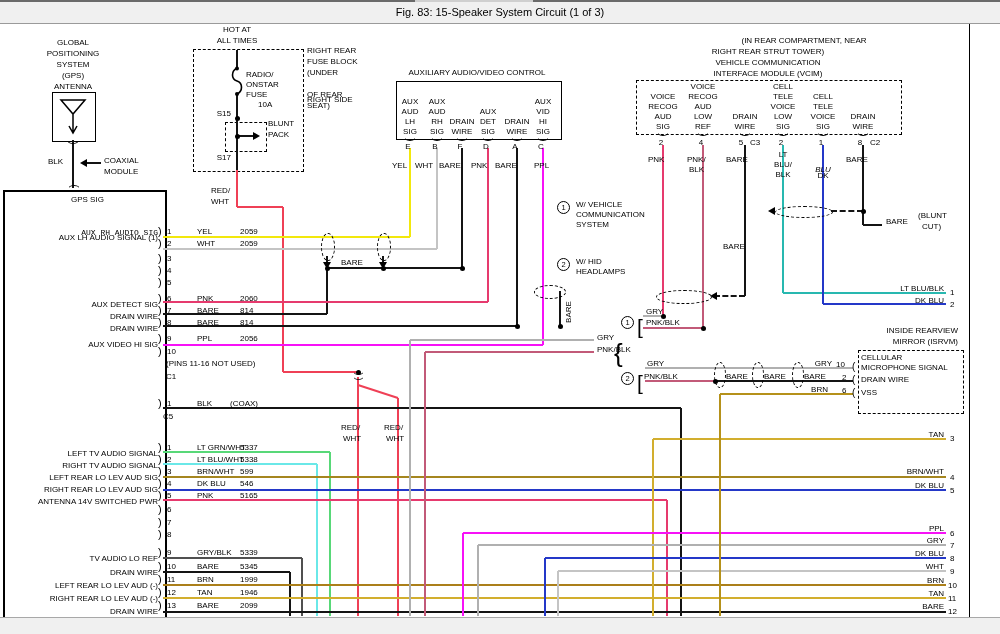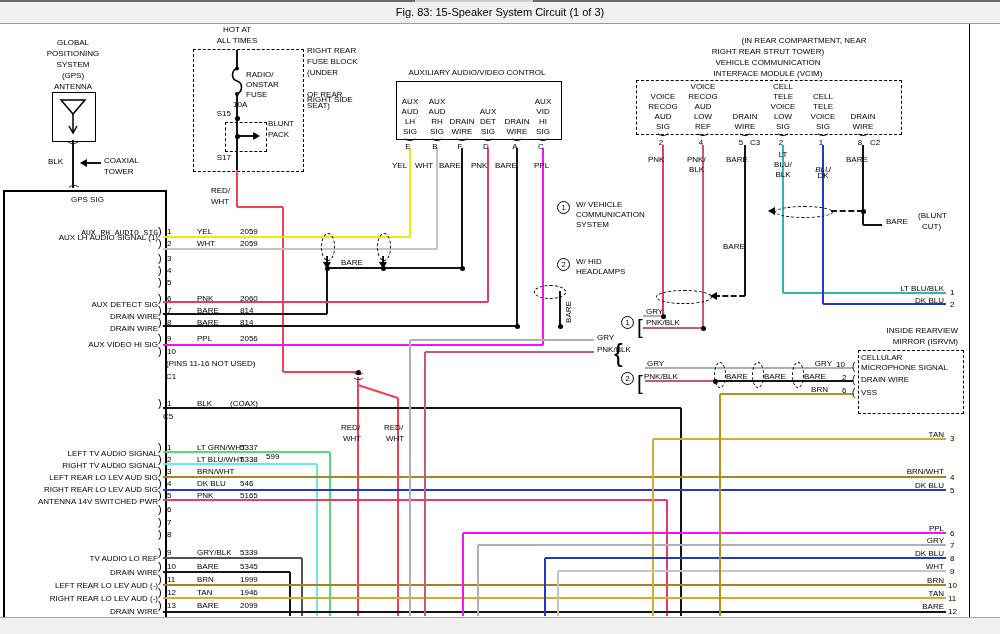--- a/index.html
+++ b/index.html
@@ -204,21 +204,21 @@
       <div class="lbl" style="left: 240px; top: 419px;">5337</div>
       <div class="lbl" style="left: auto; top: 425px; right: 842px;">LEFT TV AUDIO SIGNAL</div>
       <div class="lbl" style="left: 158px; top: 431px; font-size: 11px;">)</div>
       <div class="lbl" style="left: 167px; top: 431px;">2</div>
       <div class="lbl" style="left: 197px; top: 431px;">LT BLU/WHT</div>
       <div class="lbl" style="left: 240px; top: 431px;">5338</div>
       <div class="lbl" style="left: auto; top: 437px; right: 842px;">RIGHT TV AUDIO SIGNAL</div>
       <div class="lbl" style="left: 158px; top: 443px; font-size: 11px;">)</div>
       <div class="lbl" style="left: 167px; top: 443px;">3</div>
       <div class="lbl" style="left: 197px; top: 443px;">BRN/WHT</div>
-      <div class="lbl" style="left: 240px; top: 428px; margin-left: 26px;">599</div>
+      <div class="lbl" style="left: 240px; top: 443px;">599</div>
       <div class="lbl" style="left: auto; top: 449px; right: 842px;">LEFT REAR LO LEV AUD SIG</div>
       <div class="lbl" style="left: 158px; top: 455px; font-size: 11px;">)</div>
       <div class="lbl" style="left: 167px; top: 455px;">4</div>
       <div class="lbl" style="left: 197px; top: 455px;">DK BLU</div>
       <div class="lbl" style="left: 240px; top: 455px;">546</div>
       <div class="lbl" style="left: auto; top: 461px; right: 842px;">RIGHT REAR LO LEV AUD SIG</div>
       <div class="lbl" style="left: 158px; top: 467px; font-size: 11px;">)</div>
       <div class="lbl" style="left: 167px; top: 467px;">5</div>
       <div class="lbl" style="left: 197px; top: 467px;">PNK</div>
       <div class="lbl" style="left: 240px; top: 467px;">5165</div>
@@ -261,28 +261,28 @@
       <div class="lbl" style="left: 861px; top: 351px;">DRAIN WIRE</div>
       <div class="lbl" style="left: 852px; top: 364px; font-size: 10px;">(</div>
       <div class="lbl" style="left: 861px; top: 364px;">VSS</div>
       <div class="lbl" style="left: 73px; top: 14px; transform: translateX(-50%);">GLOBAL</div>
       <div class="lbl" style="left: 73px; top: 25px; transform: translateX(-50%);">POSITIONING</div>
       <div class="lbl" style="left: 73px; top: 36px; transform: translateX(-50%);">SYSTEM</div>
       <div class="lbl" style="left: 73px; top: 47px; transform: translateX(-50%);">(GPS)</div>
       <div class="lbl" style="left: 73px; top: 58px; transform: translateX(-50%);">ANTENNA</div>
       <div class="lbl" style="left: auto; top: 133px; right: 937px;">BLK</div>
       <div class="lbl" style="left: 104px; top: 132px;">COAXIAL</div>
-      <div class="lbl" style="left: 104px; top: 143px;">TOWER</div>
+      <div class="lbl" style="left: 104px; top: 143px;">MODULE</div>
       <div class="lbl" style="left: 31px; top: 171px; margin-left: 40px;">GPS SIG</div>
       <div class="lbl" style="left: 237px; top: 1px; transform: translateX(-50%);">HOT AT</div>
       <div class="lbl" style="left: 237px; top: 12px; transform: translateX(-50%);">ALL TIMES</div>
       <div class="lbl" style="left: 246px; top: 46px;">RADIO/</div>
       <div class="lbl" style="left: 246px; top: 56px;">ONSTAR</div>
       <div class="lbl" style="left: 246px; top: 66px;">FUSE</div>
-      <div class="lbl" style="left: 233px; top: 76px; text-align: right;">10A</div>
+      <div class="lbl" style="left: 258px; top: 76px; text-align: right;">10A</div>
       <div class="lbl" style="left: auto; top: 85px; right: 769px;">S15</div>
       <div class="lbl" style="left: auto; top: 129px; right: 769px;">S17</div>
       <div class="lbl" style="left: 268px; top: 95px;">BLUNT</div>
       <div class="lbl" style="left: 268px; top: 106px;">PACK</div>
       <div class="lbl" style="left: 307px; top: 22px;">RIGHT REAR</div>
       <div class="lbl" style="left: 307px; top: 33px;">FUSE BLOCK</div>
       <div class="lbl" style="left: 307px; top: 44px;">(UNDER</div>
       <div class="lbl" style="left: 307px; top: 55px; margin-top: 16px;">RIGHT SIDE</div>
       <div class="lbl" style="left: 307px; top: 66px;">OF REAR</div>
       <div class="lbl" style="left: 307px; top: 77px;">SEAT)</div>

